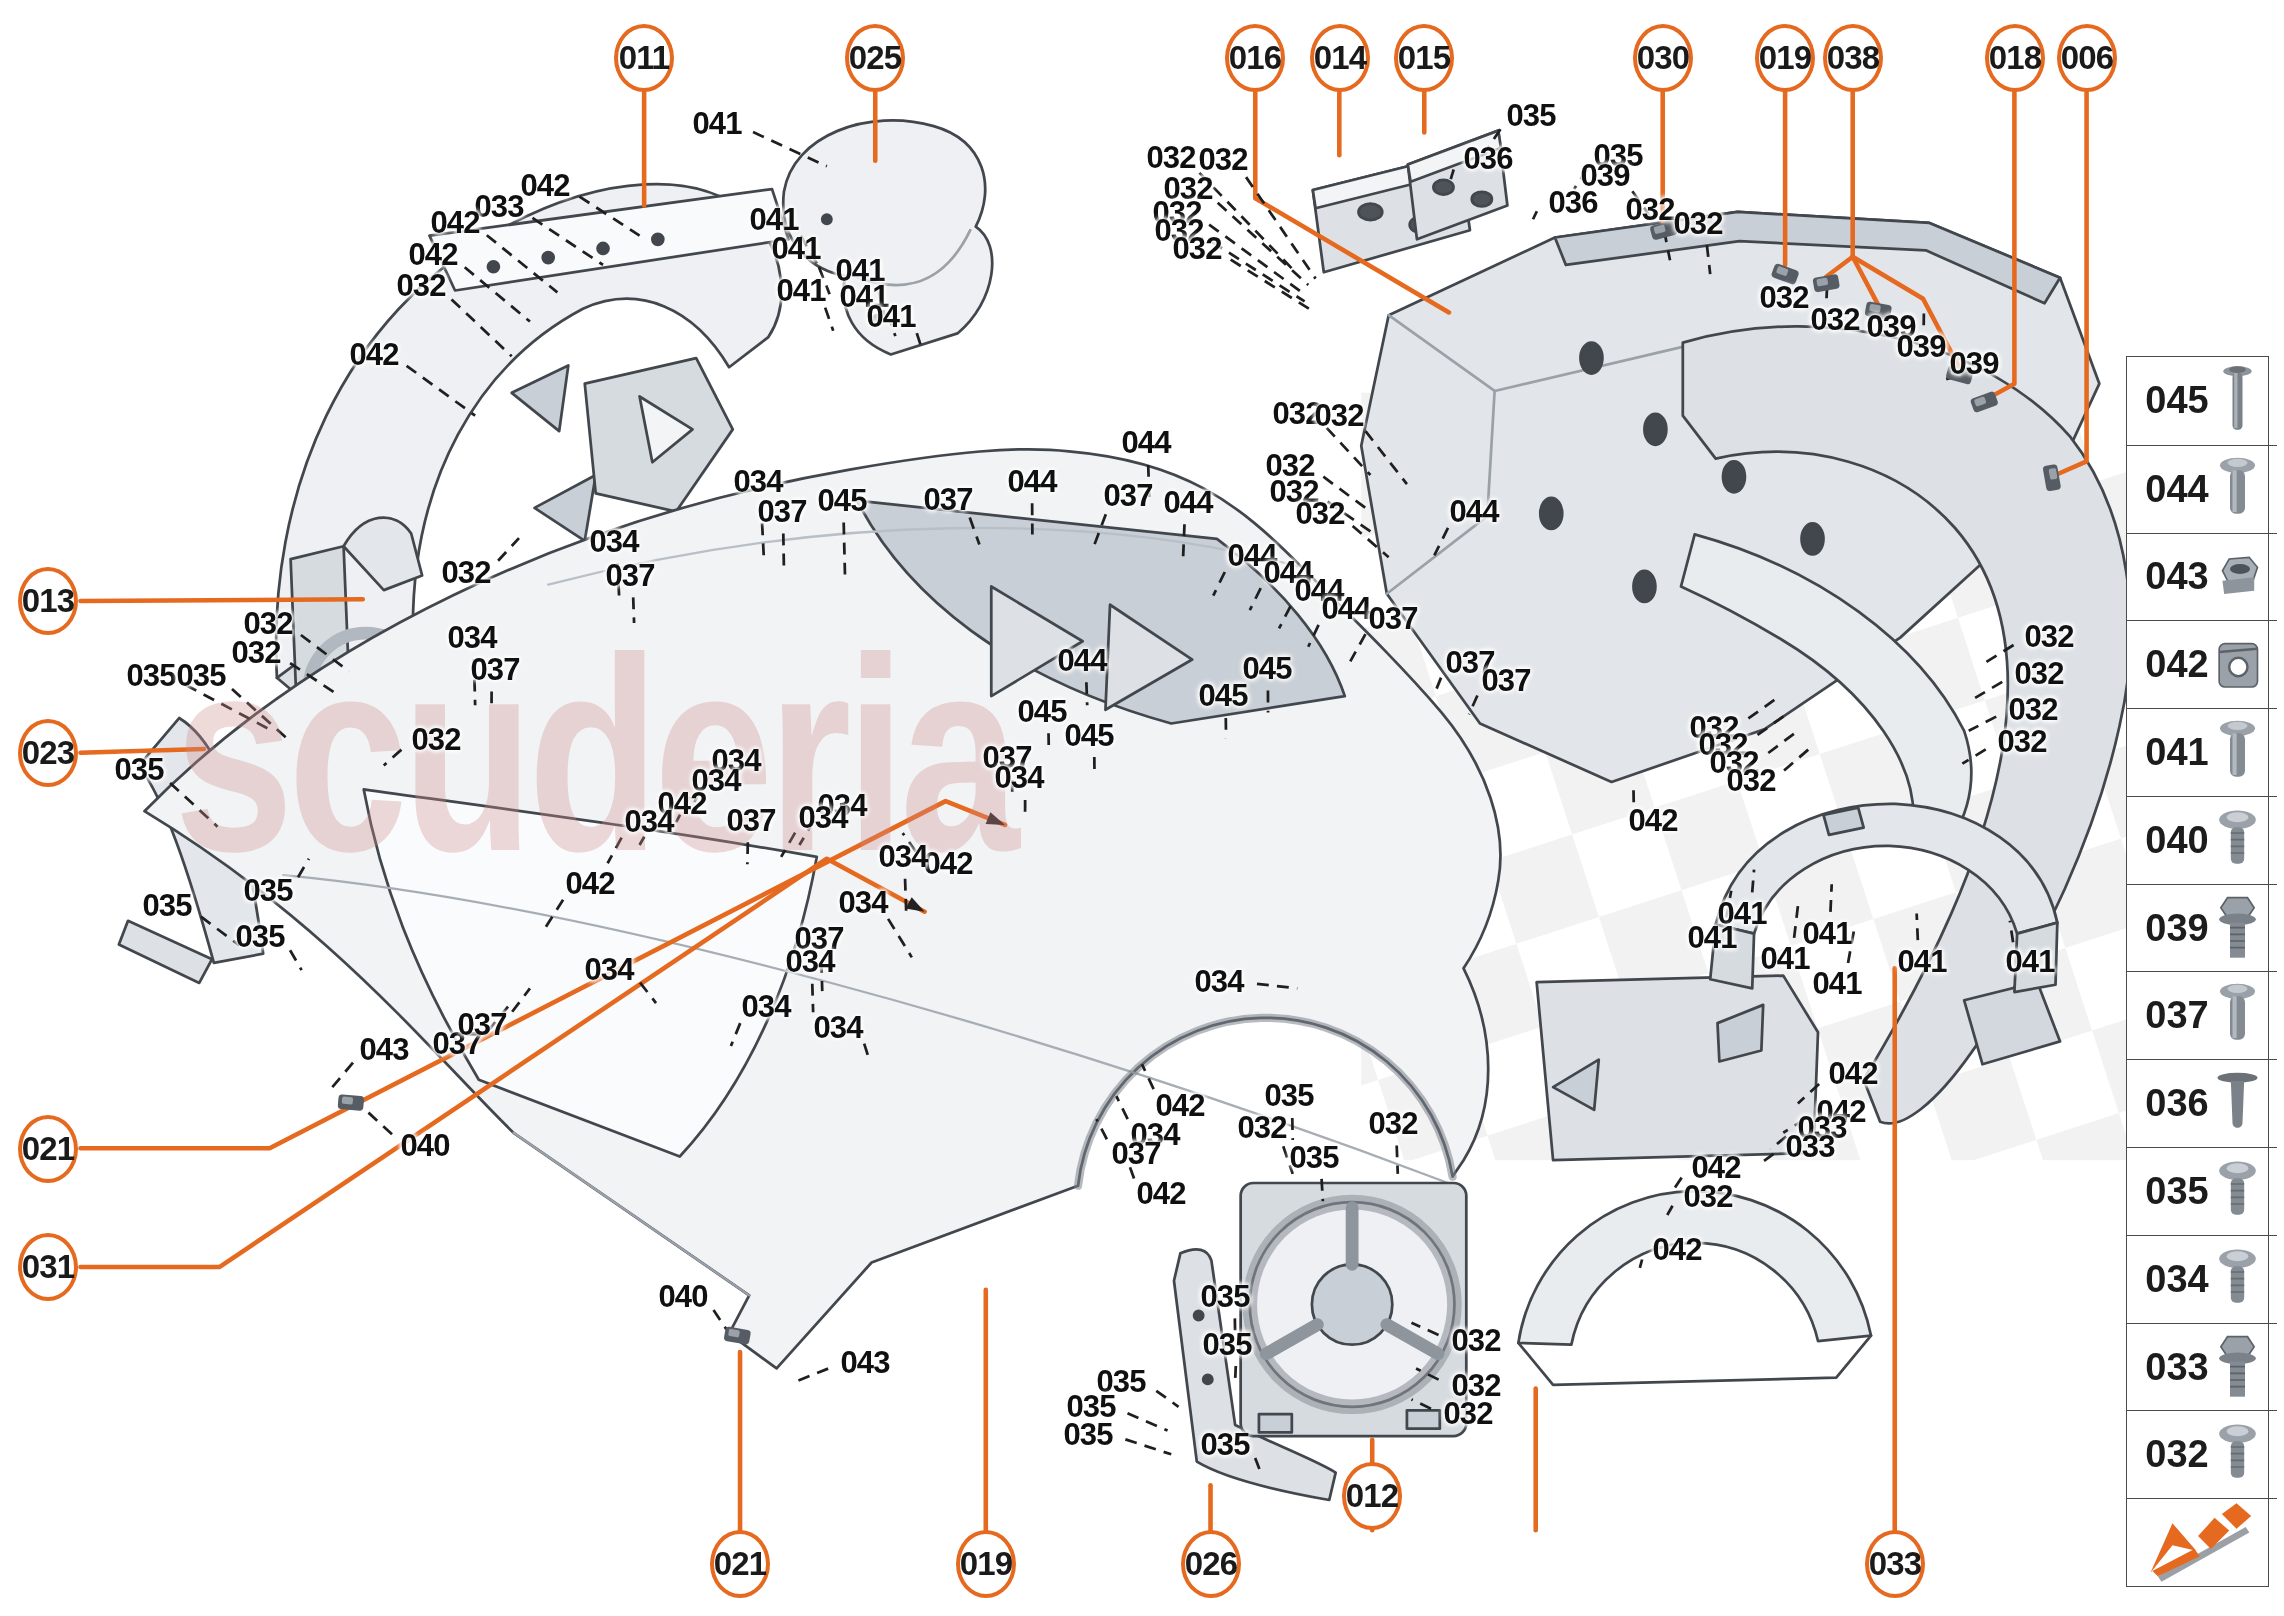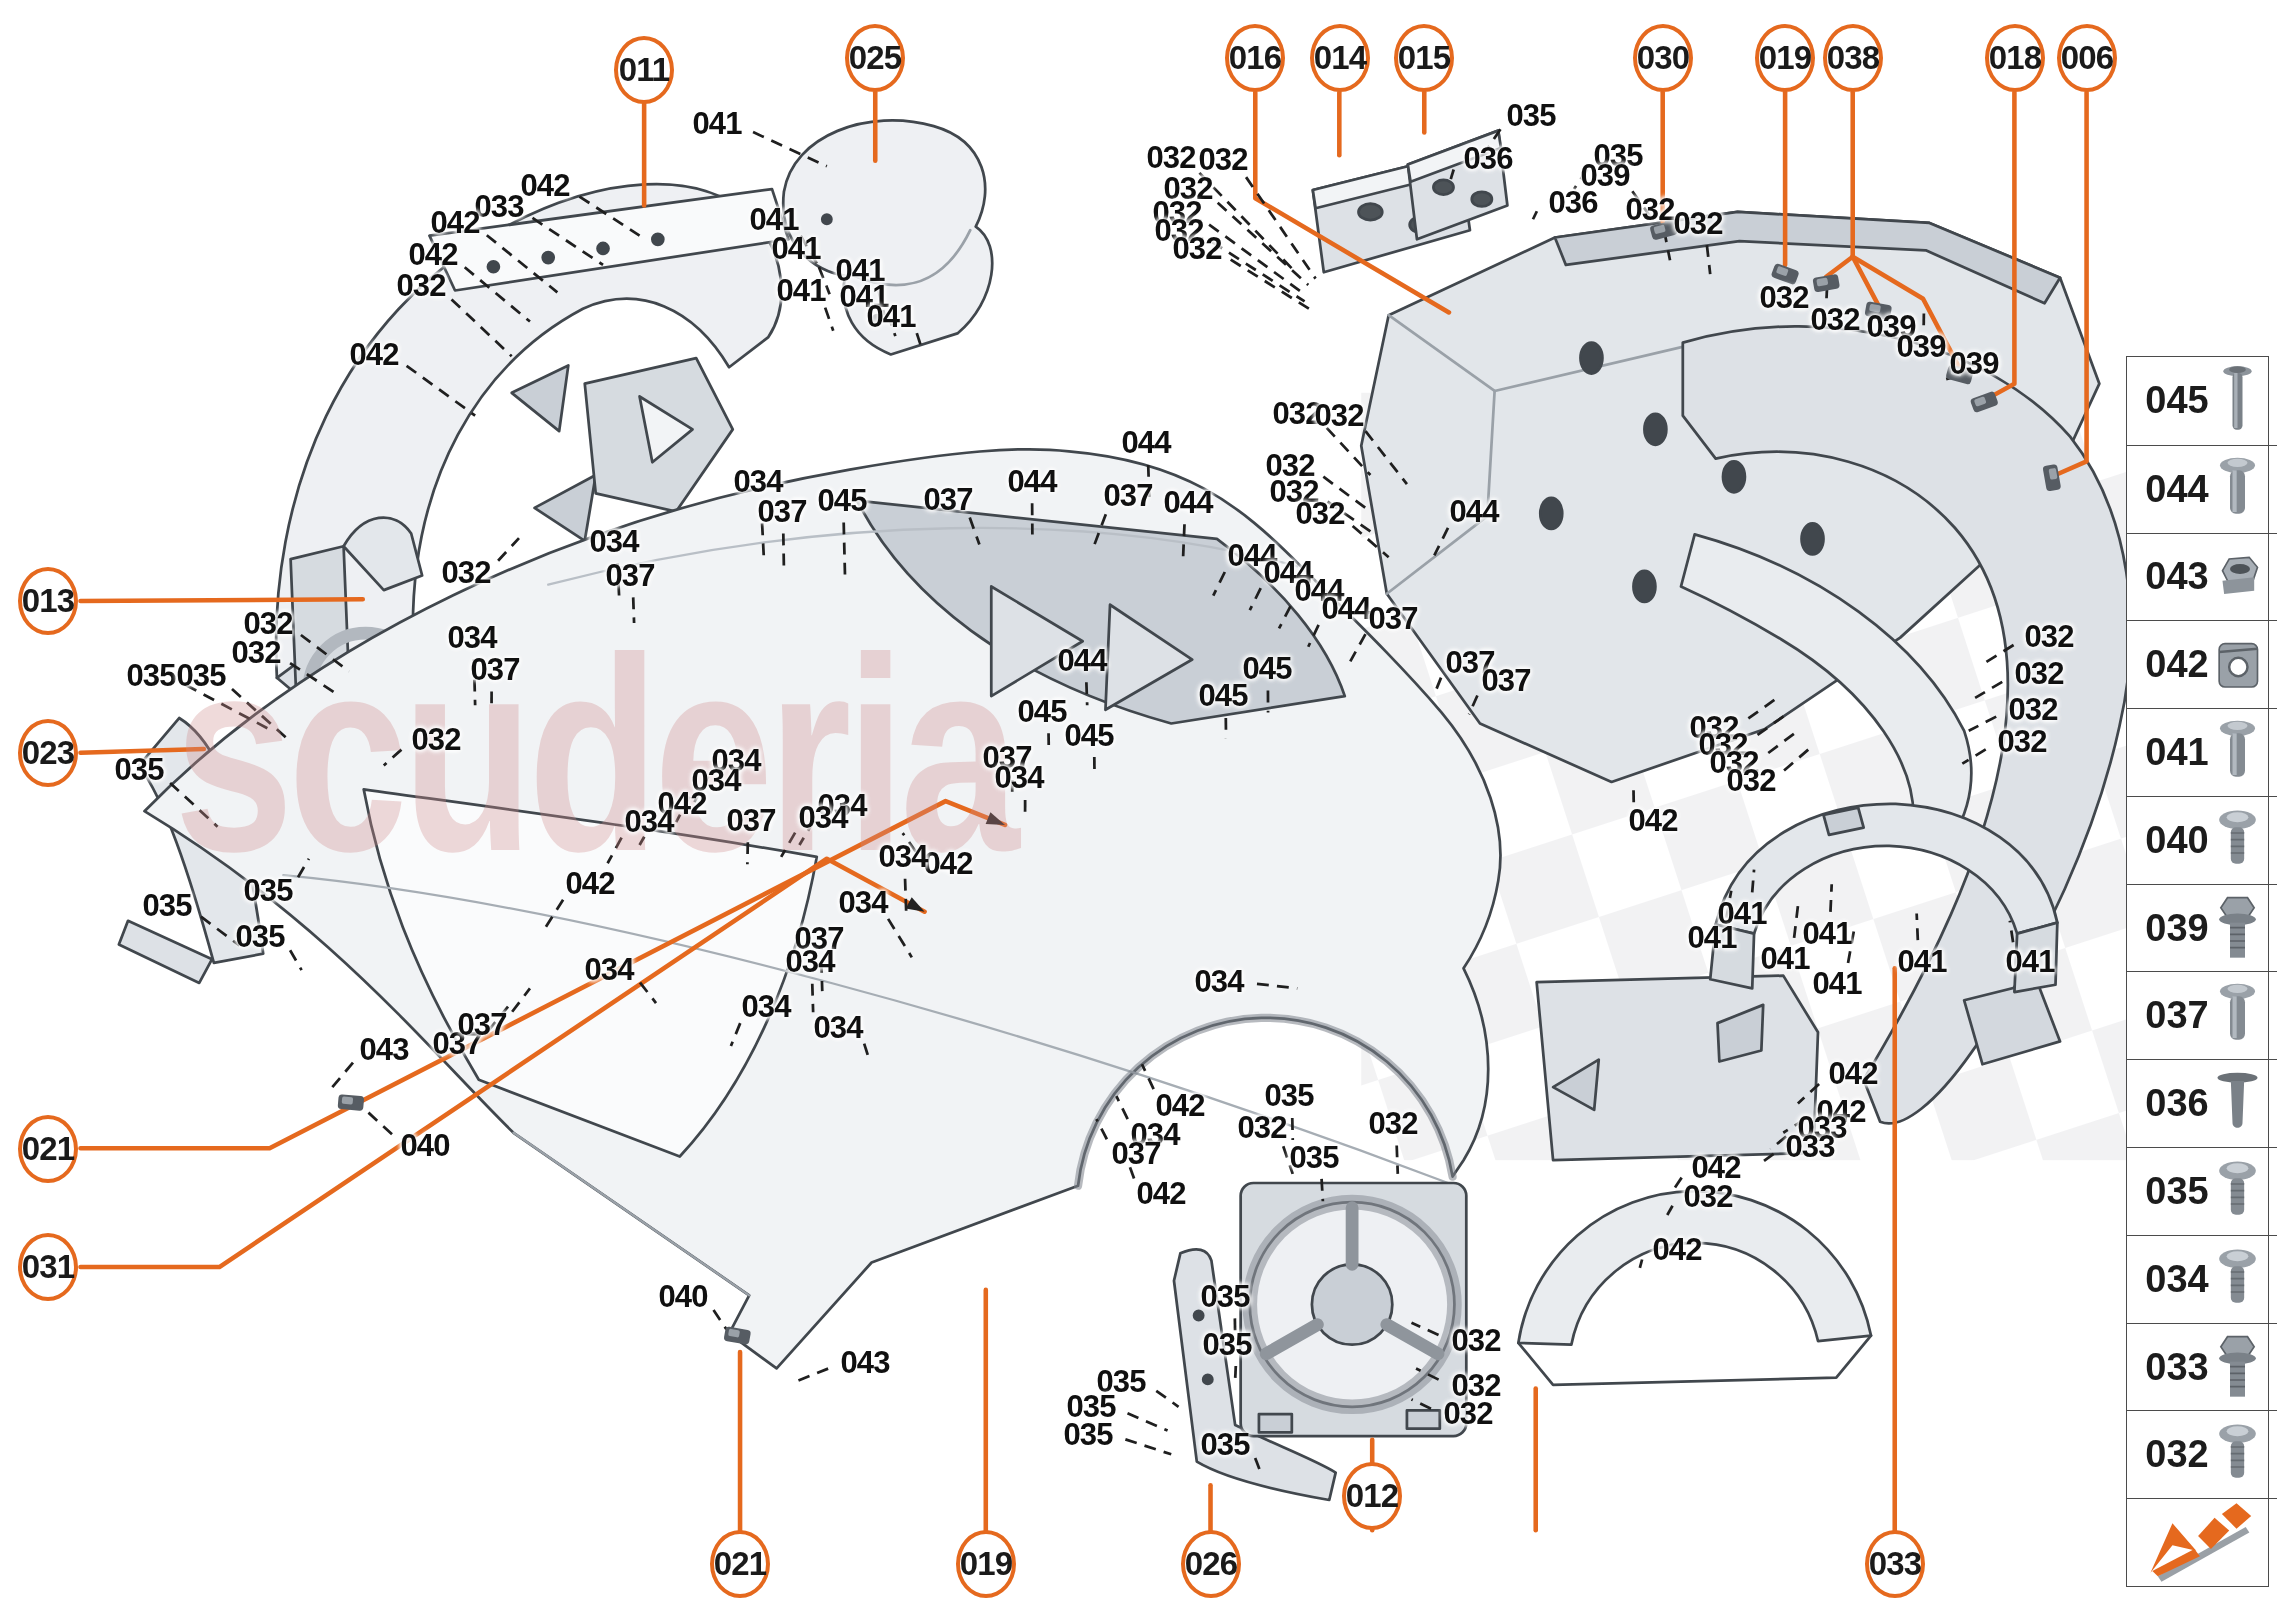--- a/index.html
+++ b/index.html
@@ -530,21 +530,21 @@
       <div class="lbl" style="left: 472px; top: 638px;">034</div>
       <div class="lbl" style="left: 495px; top: 670px;">037</div>
       <div class="lbl" style="left: 436px; top: 740px;">032</div>
       <div class="lbl" style="left: 139px; top: 770px;">035</div>
       <div class="lbl" style="left: 268px; top: 891px;">035</div>
       <div class="lbl" style="left: 167px; top: 906px;">035</div>
       <div class="lbl" style="left: 260px; top: 937px;">035</div>
     </div>
 
   <div id="callout-layer">
-      <div class="co" style="left: 644px; top: 70px;">011</div>
+      <div class="co" style="left: 644px; top: 58px;">011</div>
       <div class="co" style="left: 875px; top: 58px;">025</div>
       <div class="co" style="left: 1255px; top: 58px;">016</div>
       <div class="co" style="left: 1340px; top: 58px;">014</div>
       <div class="co" style="left: 1424px; top: 58px;">015</div>
       <div class="co" style="left: 1663px; top: 58px;">030</div>
       <div class="co" style="left: 1785px; top: 58px;">019</div>
       <div class="co" style="left: 1853px; top: 58px;">038</div>
       <div class="co" style="left: 2015px; top: 58px;">018</div>
       <div class="co" style="left: 2087px; top: 58px;">006</div>
       <div class="co" style="left: 48px; top: 601px;">013</div>

